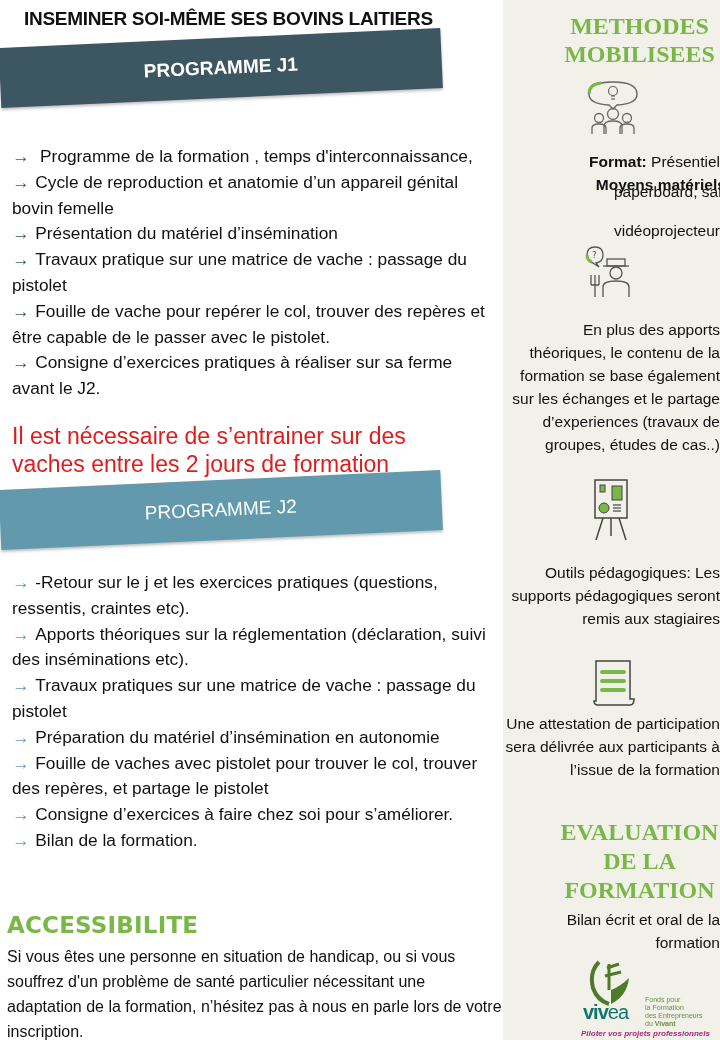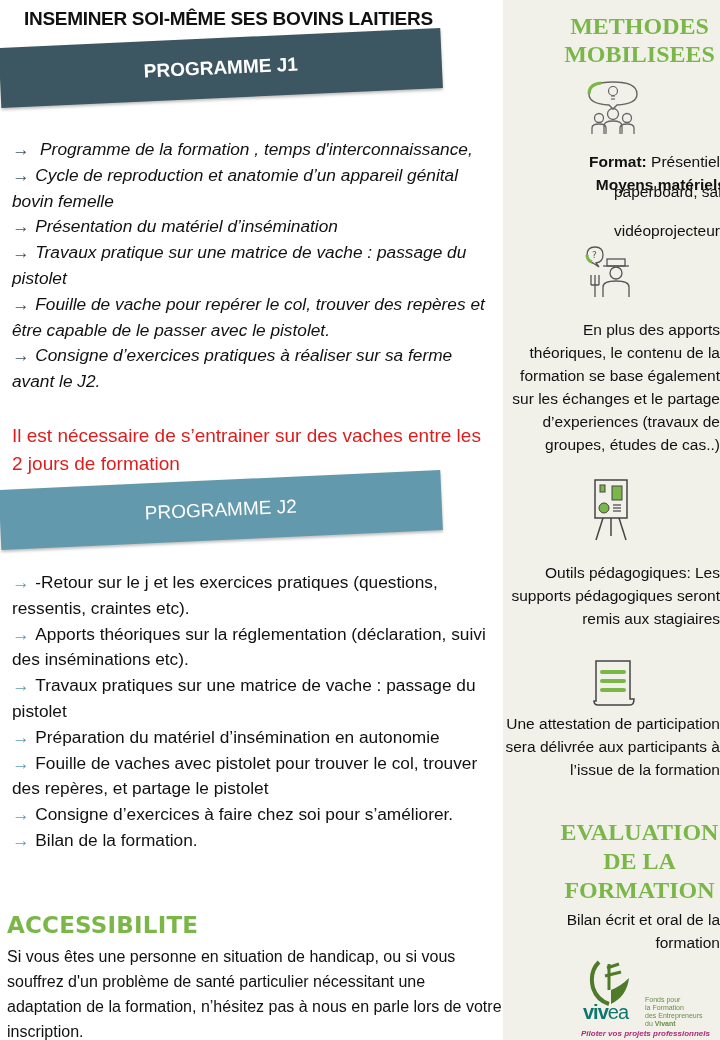--- a/index.html
+++ b/index.html
@@ -8,25 +8,25 @@
   .main-title { position:absolute; left:24px; top:8px; width:470px; font-weight:bold; font-size:19px;
                 letter-spacing:-0.3px; color:#111; }
   .banner { position:absolute; left:0; width:442px; height:60px; transform:rotate(-2.6deg); transform-origin:left center;
             box-shadow: 0 2px 3px rgba(0,0,0,0.25); display:flex; align-items:center; justify-content:center; }
   .banner span { color:#fff; font-size:19px; }
   .banner.j1 { top:48px; background:#3c5662; }
   .banner.j1 span { font-weight:bold; }
   .banner.j2 { top:490px; background:#6299ad; }
   .prog { position:absolute; left:12px; width:480px; font-size:17.3px; line-height:25.8px; color:#111; }
   .prog .arrow { font-weight:bold; margin-right:6px; }
-  .prog.j1 { top:137px;font-style:italic; }
+  .prog.j1 { top:144px; }
   .prog.j1 .arrow { color:#3c5662; }
   .prog.j2 { top:570px; }
   .prog.j2 .arrow { color:#6299ad; }
-  .warning { position:absolute; left:12px; top:422px; width:470px; color:#dd1d1d; font-size:19px; line-height:28px; }
+  .warning { position:absolute; left:12px; top:422px; width:470px; color:#dd1d1d; font-size:23px; line-height:28px; }
   .acc-title { position:absolute; left:7px; top:912px; font-family:"DejaVu Sans", sans-serif; font-weight:bold;
                font-size:23px; color:#7ab648; letter-spacing:0.2px; }
   .acc-text { position:absolute; left:7px; top:944px; width:495px; font-size:16px; line-height:25px; color:#111; }
 
   .sidebar { position:absolute; left:503px; top:0; width:217px; height:1040px; background:#f1f1ea; }
   .sb-title { position:absolute; left:0; width:217px; text-align:center; color:#7ab648; font-family:Liberation Serif, serif;
               font-weight:bold; font-size:24px; line-height:28px;margin-left:28px; }
   .sb-text { position:absolute; left:0; width:217px; text-align:right; font-size:15.5px; line-height:23px; color:#111; }
   .sb-text b { font-weight:bold; }
   .icon { position:absolute; }

